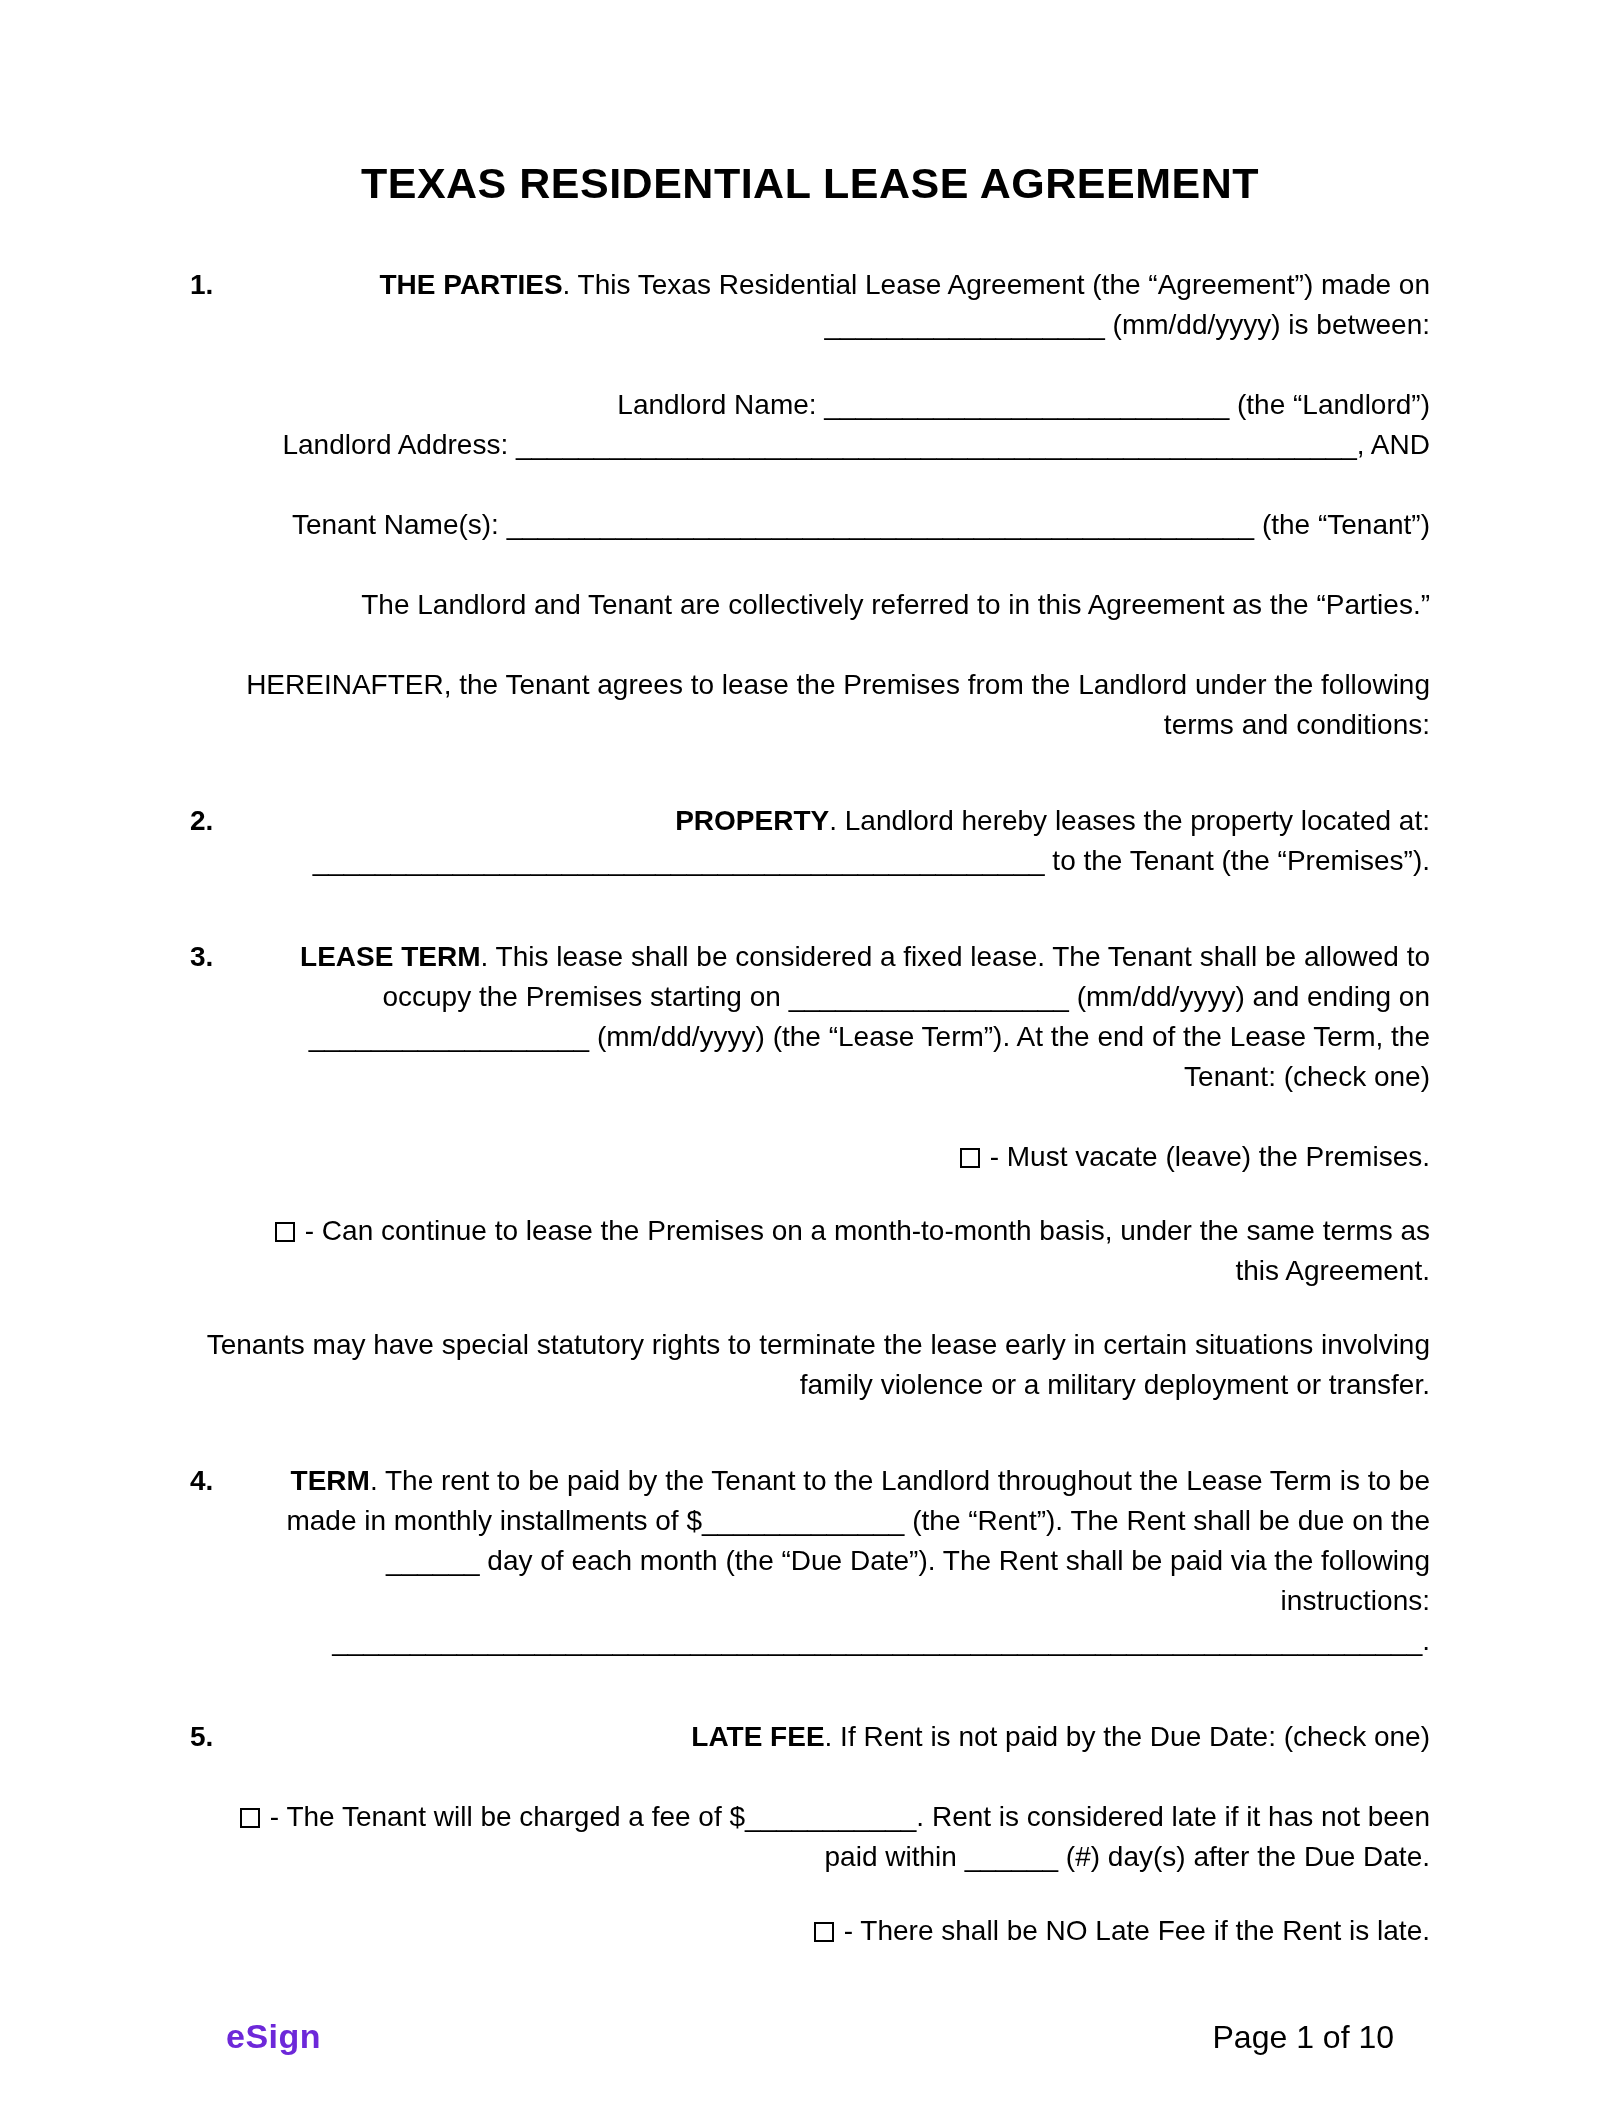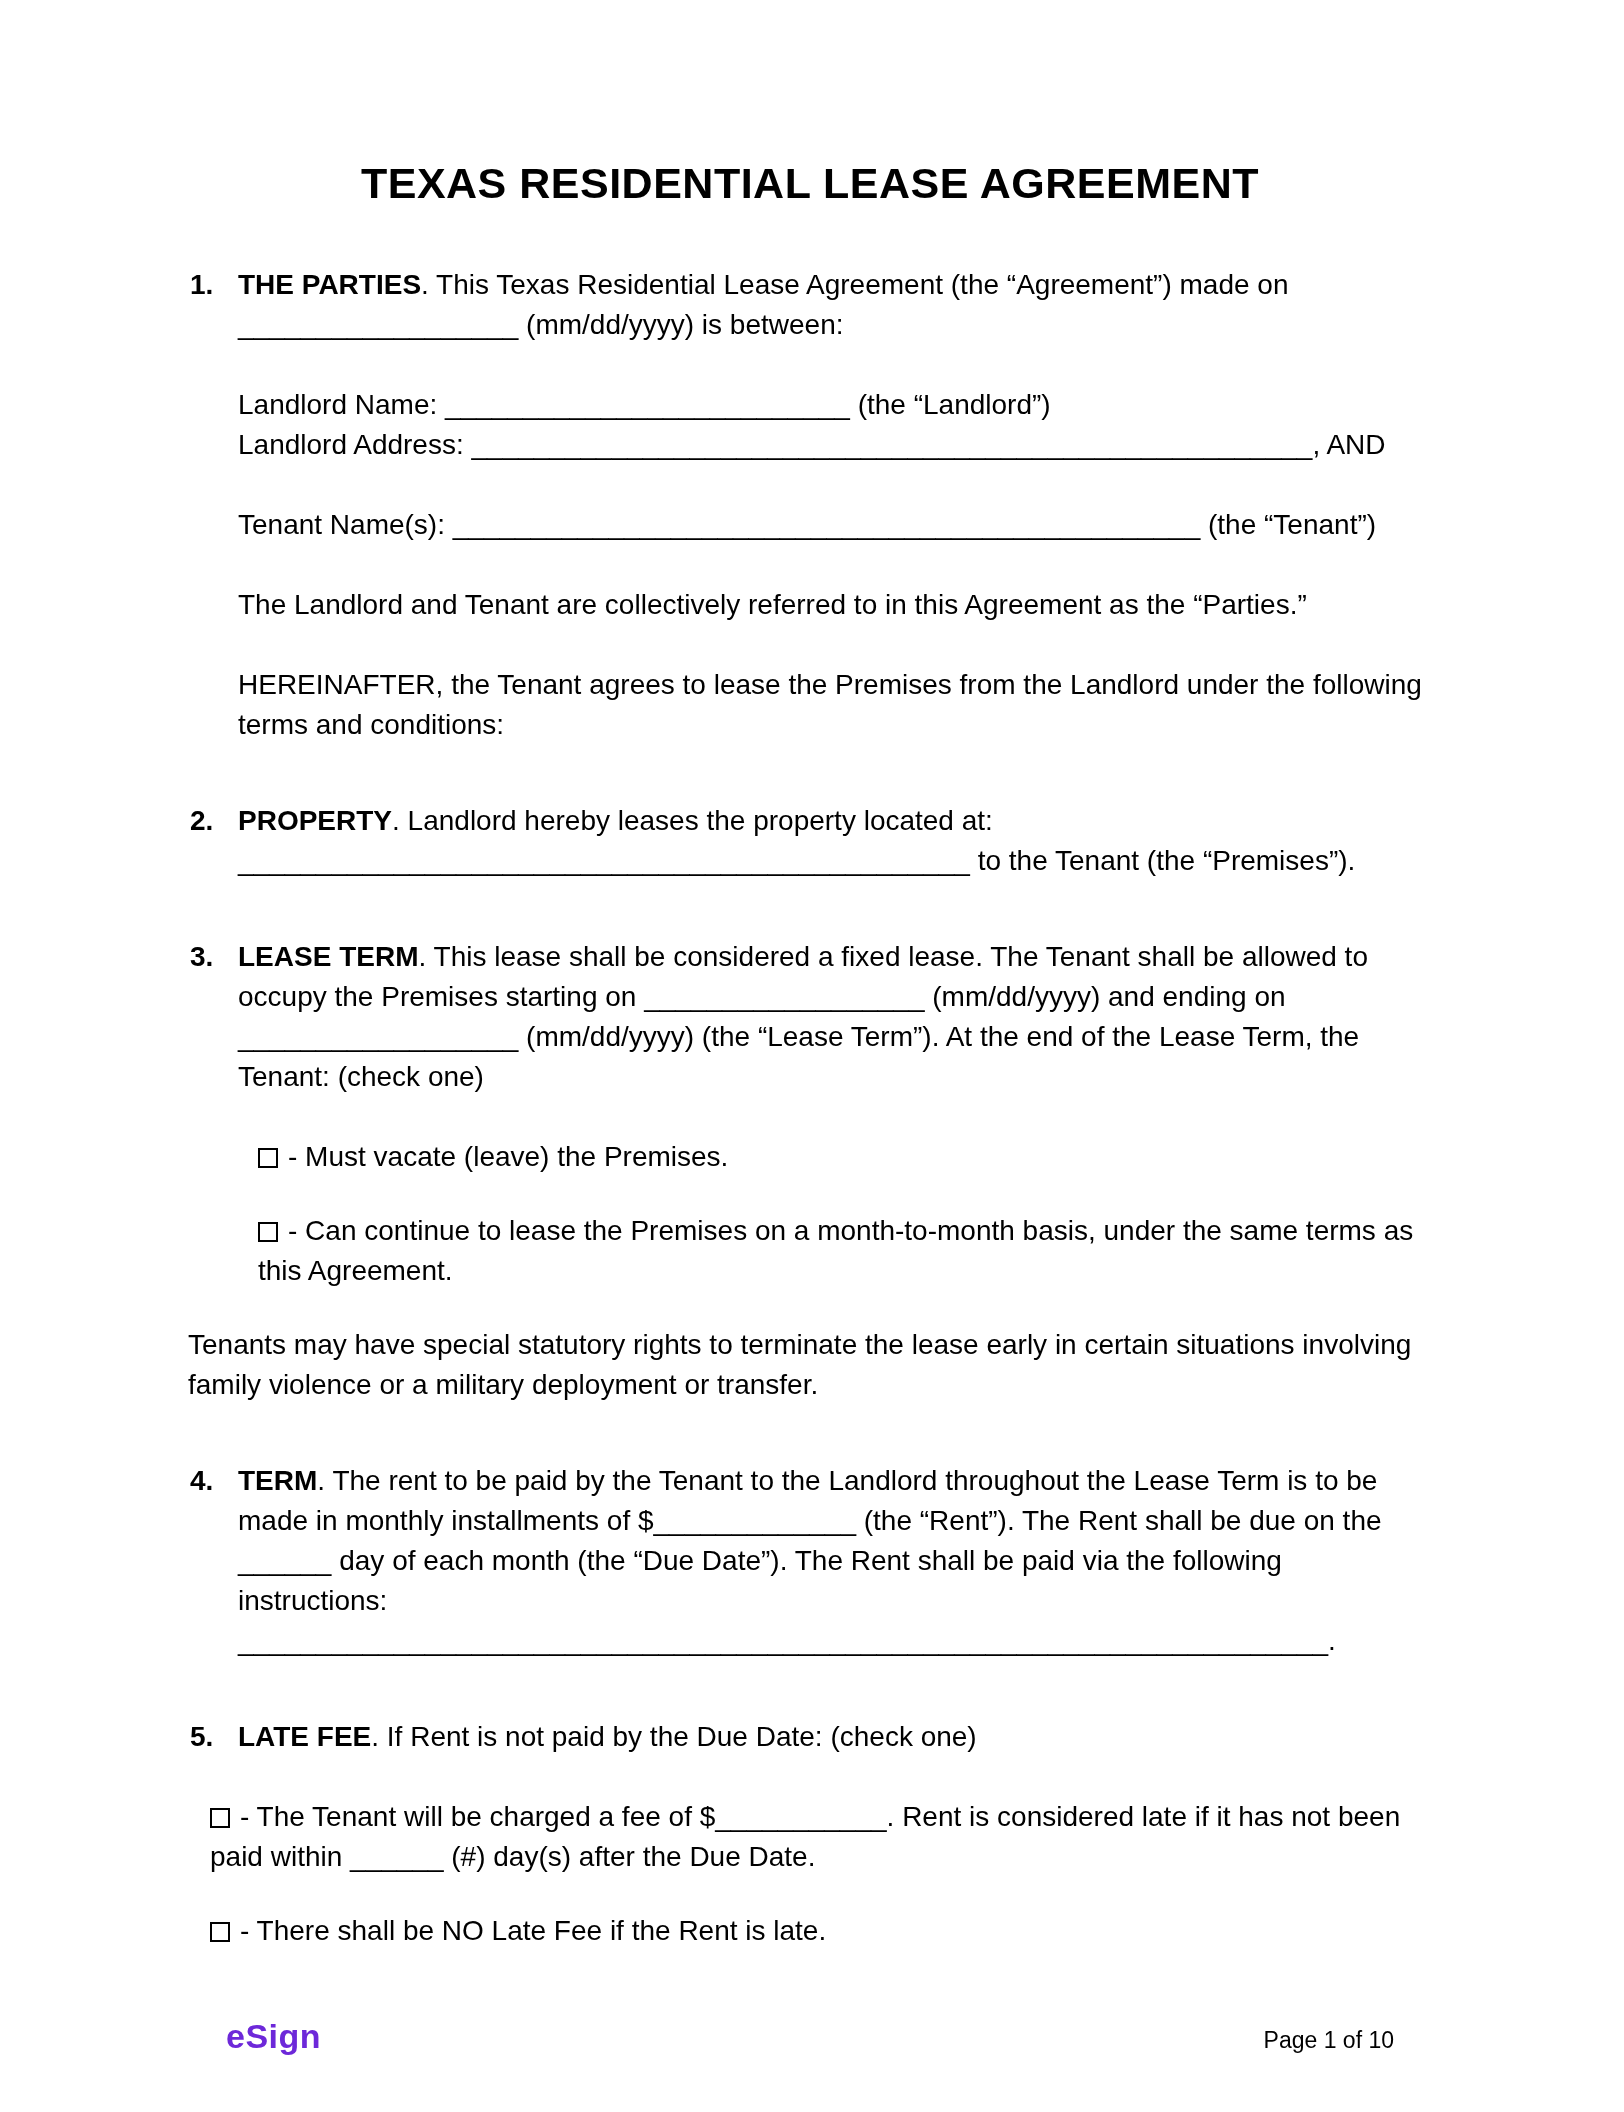--- a/index.html
+++ b/index.html
@@ -36,20 +36,21 @@
     line-height: 1.43;
   }
   .content {
     flex: 1;
     min-width: 0;
   }
   p {
     margin: 0 0 40px 0;
     line-height: 1.43;
     white-space: pre-line;
+    text-align: right;
   }
   .b { font-weight: bold; }
   .check-item { margin-bottom: 34px; }
   .check-item.indent { margin-left: 20px; }
   .check-item.outdent { margin-left: -28px; }
   .note { margin-left: -50px; }
   .checkbox {
     display: inline-block;
     width: 20px;
     height: 20px;
@@ -66,21 +67,21 @@
     display: flex;
     justify-content: space-between;
     align-items: baseline;
   }
   .brand {
     font-weight: bold;
     font-size: 34px;
     color: #3a3a3a;
     letter-spacing: 0.5px;
   }
-  .page-label { font-size: 23px; }
+  .page-label { font-size: 32px; }
 </style>
 </head>
 <body>
 
 <div class="doc">
 
   <h1 class="title">TEXAS RESIDENTIAL LEASE AGREEMENT</h1>
 
   <div class="section">
     <div class="num">1.</div>

